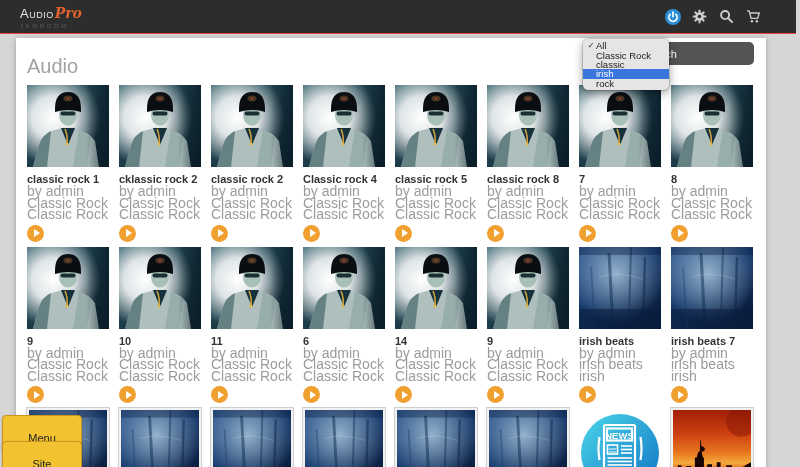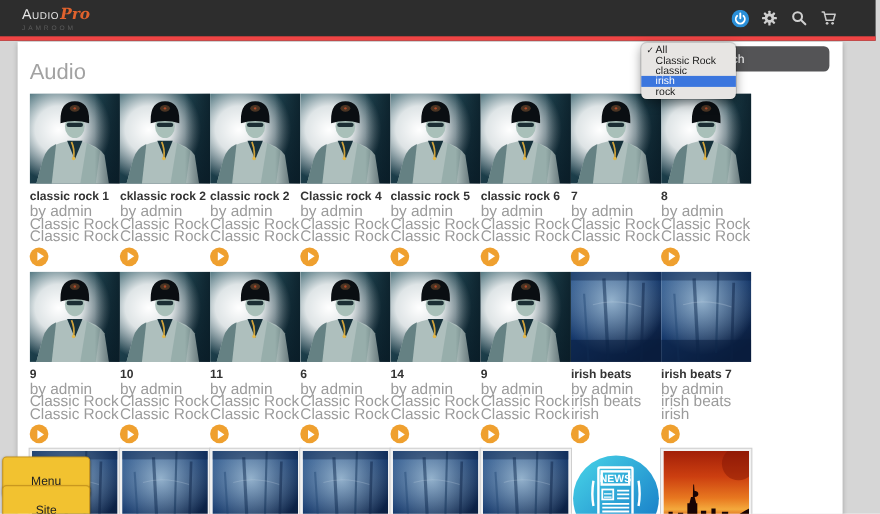--- a/index.html
+++ b/index.html
@@ -1,33 +1,33 @@
 <!DOCTYPE html>
 <html><head>
 <meta charset="utf-8">
 <style>
   html,body{margin:0;padding:0}
   body{
     width:800px;height:467px;overflow:hidden;position:relative;
     background:#d6d6d6;font-family:"Liberation Sans","DejaVu Sans",sans-serif;
   }
   
-  .app-header{position:absolute;top:0;left:0;right:4px;height:33px;background:#2d2d2d;border-bottom:4px solid #ef4444;z-index:50;}
+  .app-header{position:absolute;top:0;left:0;right:4px;height:33px;background:#2d2d2d;border-bottom:1px solid #ef4444;z-index:50;}
   .logo{position:absolute;left:20px;top:5px;line-height:1;cursor:pointer;}
   .logo-line{white-space:nowrap;}
   .logo-audio{color:#e6e6e6;font-size:13px;font-variant:small-caps;letter-spacing:.5px;}
   .logo-pro{color:#e0622d;font-family:"DejaVu Serif",serif;font-style:italic;font-weight:bold;font-size:14px;margin-left:1px;}
   .logo-tagline{color:#5c5c5c;font-size:6px;letter-spacing:2.6px;margin-top:2px;}
   .header-icons{position:absolute;right:34px;top:0;height:33px;display:flex;align-items:center;gap:10px;}
   .hicon{width:17px;height:17px;display:flex;align-items:center;justify-content:center;cursor:pointer;}
   
   .panel{position:absolute;left:16px;top:38px;width:750px;height:500px;background:#fff;box-shadow:0 1px 5px rgba(0,0,0,.28);}
   .panel h1{margin:17px 0 7px 11px;font-size:20px;font-weight:400;color:#a2a2a2;line-height:23px;}
   .grid{padding-left:11px;}
-  .grid-row{display:flex;margin-bottom:5px;}
+  .grid-row{display:flex;gap:10px;margin-bottom:5px;}
   .card{width:82px;flex:none;}
   .art{width:82px;height:82px;box-sizing:border-box;display:block;}
   .art svg{display:block;width:100%;height:100%;}
   .framed{border:2px solid #f2f2f2;box-shadow:0 0 0 1px #cfcfcf;}
   .card-title{margin-top:5px;font-size:11px;font-weight:bold;color:#333;white-space:nowrap;line-height:14px;}
   .card-meta{font-size:14px;color:#9b9b9b;line-height:11.5px;white-space:nowrap;}
   .play{margin-top:4px;width:17px;height:17px;border-radius:50%;background:#efa02f;border:none;position:relative;padding:0;cursor:pointer;display:block;}
   .tri{position:absolute;left:6.5px;top:4.5px;width:0;height:0;border-left:6px solid #fff;border-top:4px solid transparent;border-bottom:4px solid transparent;}
   
   .search-box{position:absolute;left:630px;top:42px;width:124px;height:23px;background:#545456;border:none;border-radius:5px;color:#fff;font-size:11px;padding:0 12px;box-sizing:border-box;z-index:55;font-family:"Liberation Sans","DejaVu Sans",sans-serif;outline:none;}
@@ -265,21 +265,21 @@
       <span class="tri"></span>
     </button>
   </div>
 
   <div class="card">
     <div class="art">
       <svg viewBox="0 0 82 82" preserveAspectRatio="none">
               <use href="#art-man"></use>
             </svg>
     </div>
-    <div class="card-title">classic rock 6</div>
+    <div class="card-title">classic rock 8</div>
     <div class="card-meta">by admin</div>
     <div class="card-meta">Classic Rock</div>
     <div class="card-meta">Classic Rock</div>
     <button class="play">
       <span class="tri"></span>
     </button>
   </div>
 
   <div class="card">
     <div class="art">

